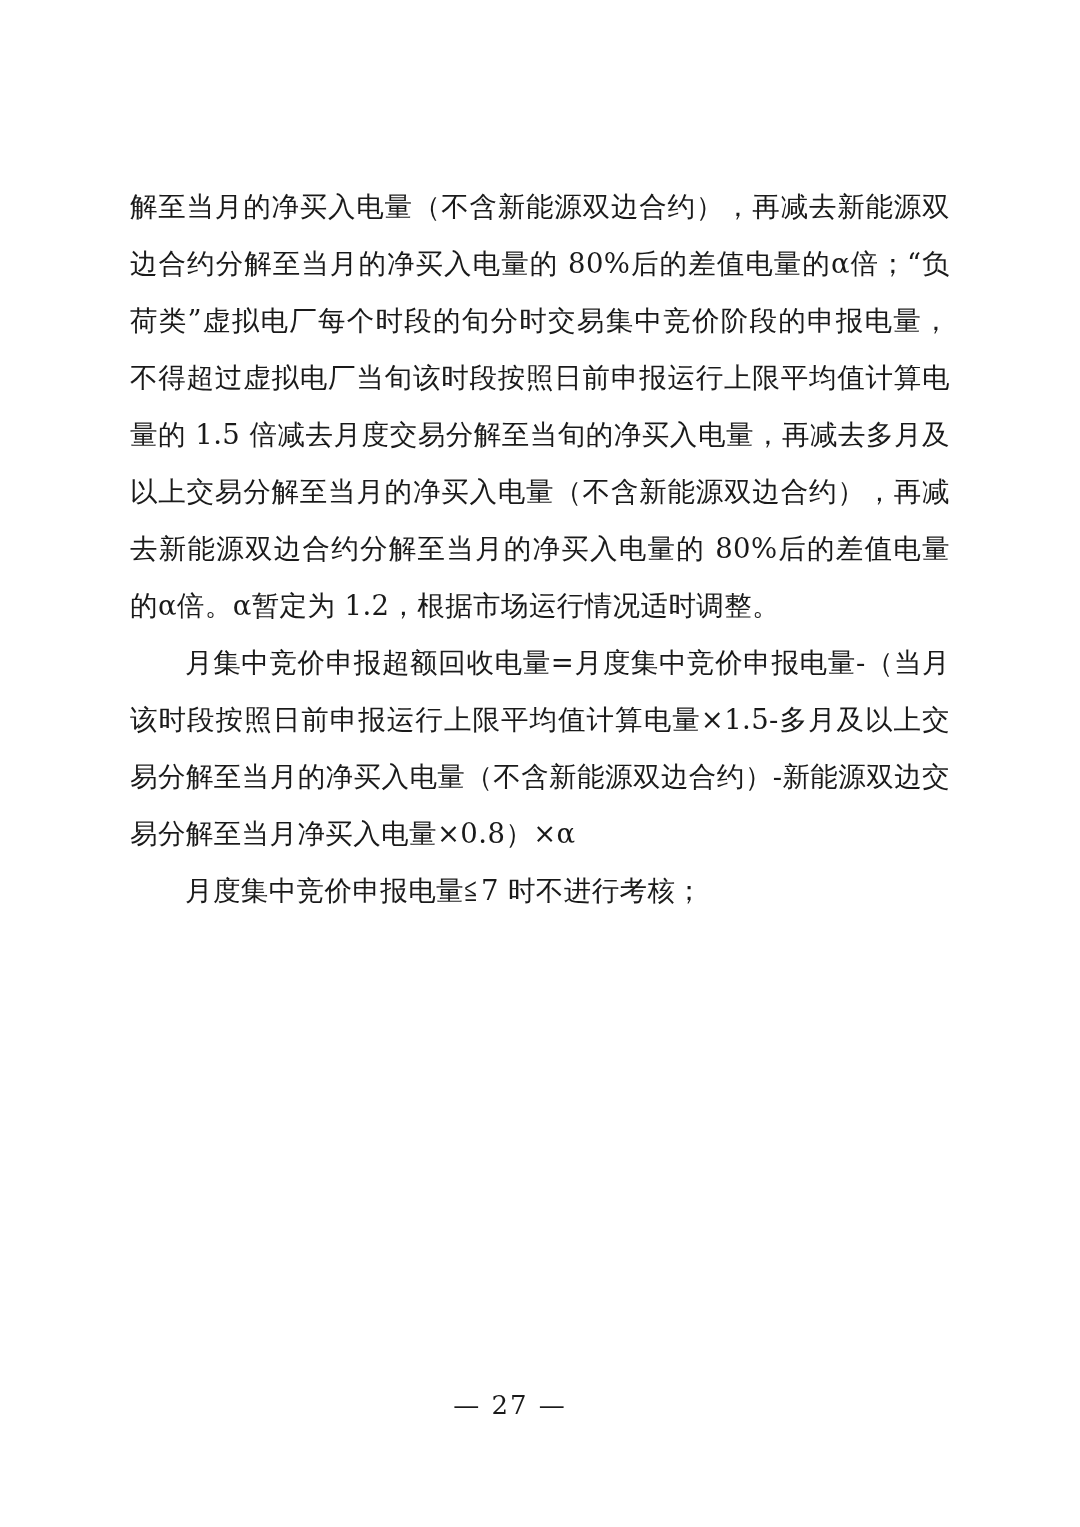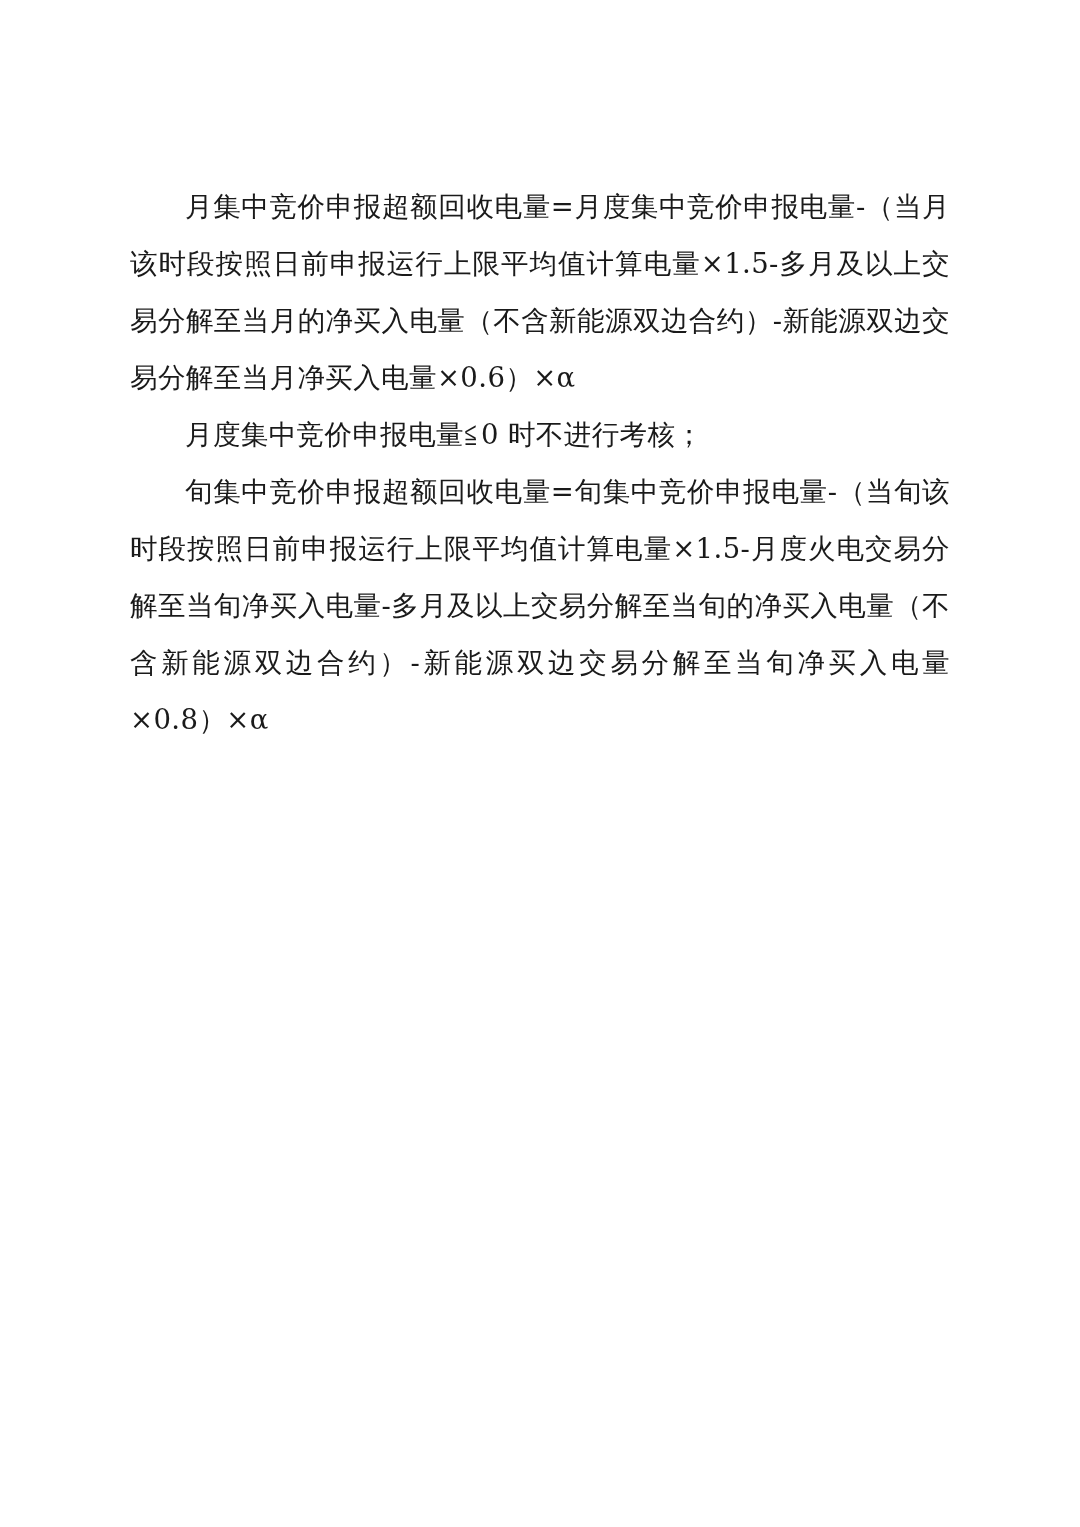--- a/index.html
+++ b/index.html
@@ -53,19 +53,22 @@
     color: #1a1a1a;
     letter-spacing: 2px;
   }
 </style>
 </head>
 <body>
 
 <div class="page">
 
   <div class="body-area">
-    <p class="para indent">月集中竞价申报超额回收电量=月度集中竞价申报电量-（当月该时段按照日前申报运行上限平均值计算电量×1.5-多月及以上交易分解至当月的净买入电量（不含新能源双边合约）-新能源双边交易分解至当月净买入电量×0.6）×α</p>
-    <p class="para indent">月度集中竞价申报电量≦0 时不进行考核；</p>
-    <p class="para indent">旬集中竞价申报超额回收电量=旬集中竞价申报电量-（当旬该时段按照日前申报运行上限平均值计算电量×1.5-月度火电交易分解至当旬净买入电量-多月及以上交易分解至当旬的净买入电量（不含新能源双边合约）-新能源双边交易分解至当旬净买入电量×0.8）×α</p>
+    <p class="para hang">解至当月的净买入电量（不含新能源双边合约），再减去新能源双边合约分解至当月的净买入电量的 80%后的差值电量的α倍；“负荷类”虚拟电厂每个时段的旬分时交易集中竞价阶段的申报电量，不得超过虚拟电厂当旬该时段按照日前申报运行上限平均值计算电量的 1.5 倍减去月度交易分解至当旬的净买入电量，再减去多月及以上交易分解至当月的净买入电量（不含新能源双边合约），再减去新能源双边合约分解至当月的净买入电量的 80%后的差值电量的α倍。α暂定为 1.2，根据市场运行情况适时调整。</p>
+    <p class="para indent">月集中竞价申报超额回收电量=月度集中竞价申报电量-（当月该时段按照日前申报运行上限平均值计算电量×1.5-多月及以上交易分解至当月的净买入电量（不含新能源双边合约）-新能源双边交易分解至当月净买入电量×0.8）×α</p>
+    <p class="para indent">月度集中竞价申报电量≦7 时不进行考核；</p>
   </div>
 
+  <div class="footer">
+    <span class="pageno">— 27 —</span>
+  </div>
 
 </div>
 
 </body></html>

